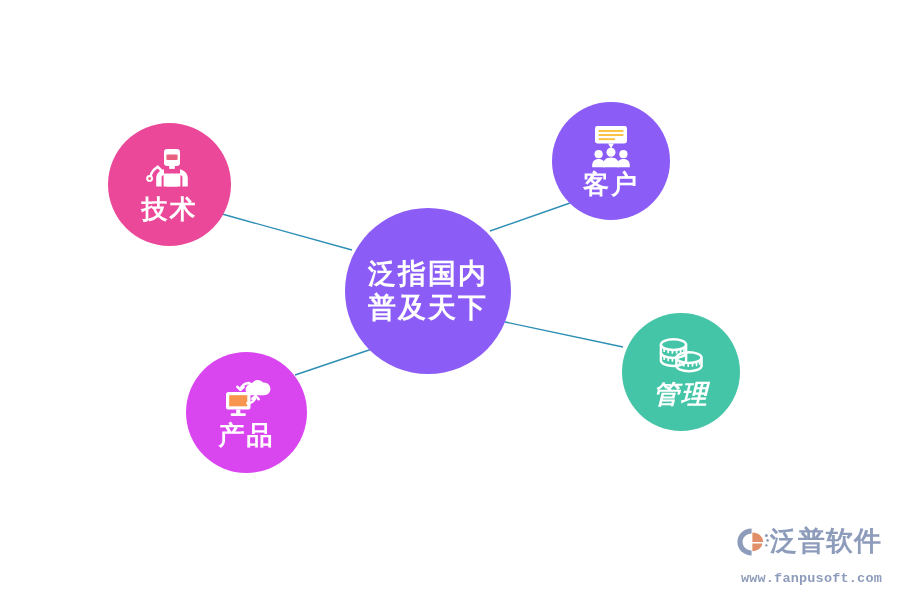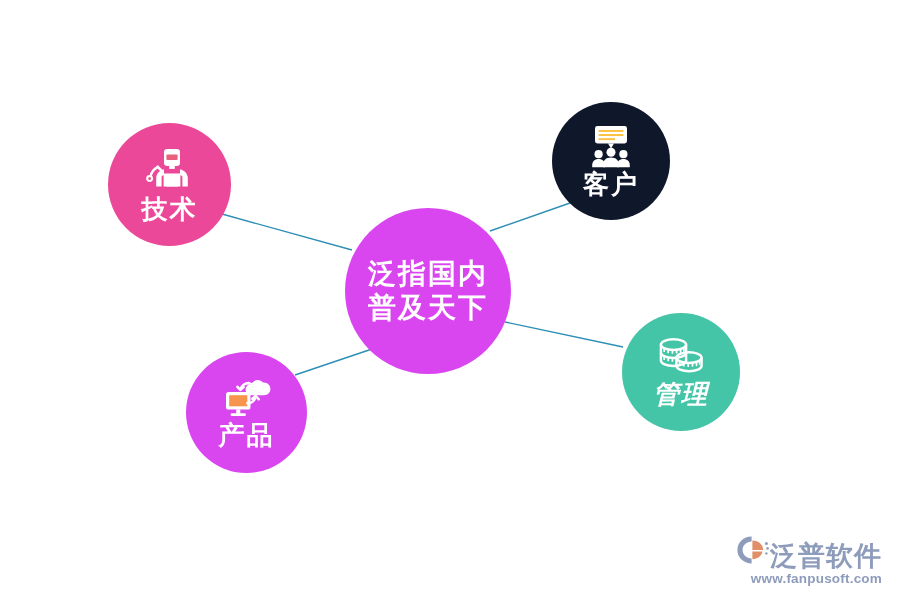--- a/index.html
+++ b/index.html
@@ -106,53 +106,53 @@
     position: absolute;
     right: 18px;
     bottom: 14px;
     display: flex;
     flex-direction: column;
     align-items: flex-start;
     opacity: 0.95;
   }
   #watermark .wm-top {
     display: flex;
-    align-items: flex-end;
+    align-items: flex-start;
   }
   #watermark .wm-brand {
     font-size: 27px;
     font-weight: bold;
     color: #8897b8;
     letter-spacing: 1px;
     line-height: 1;
     font-family: "DejaVu Sans", "Liberation Sans", sans-serif;
   }
   #watermark .wm-url {
-    margin-top: 2px;
+    margin-top: 10px;
     font-size: 13.5px;
     font-weight: bold;
     color: #8897b8;
     letter-spacing: 0.2px;
-    font-family: Liberation Sans, sans-serif;
+    font-family: Liberation Mono, monospace;
     align-self: flex-end;
   }
 </style>
 </head>
 <body>
 
 <div id="stage" style="width: 900px; height: 600px; background: rgb(255, 255, 255);">
 
   <svg id="connector-layer" viewBox="0 0 900 600" width="900" height="600" xmlns="http://www.w3.org/2000/svg">
     <line x1="222" y1="214" x2="352" y2="250" stroke="#2d8fb5" stroke-width="1.4"></line>
     <line x1="570" y1="203" x2="490" y2="231" stroke="#2d8fb5" stroke-width="1.4"></line>
     <line x1="623" y1="347" x2="505" y2="322" stroke="#2d8fb5" stroke-width="1.4"></line>
     <line x1="295" y1="375" x2="372" y2="349" stroke="#2d8fb5" stroke-width="1.4"></line>
   </svg>
 
-  <div class="node node-center" id="node-center" style="background: #d946ef; color: rgb(255, 255, 255);">
+  <div class="node node-center" id="node-center" style="background: #8b5cf6; color: rgb(255, 255, 255);">
     <div class="node-label">
       <span class="line">泛指国内</span>
       <span class="line">普及天下</span>
     </div>
   </div>
 
   <div class="node node-tech" id="node-tech" style="background: #ec4899; color: rgb(255, 255, 255);">
     <span class="node-icon">
       <svg width="52" height="46" viewBox="0 0 52 46" xmlns="http://www.w3.org/2000/svg">
 
@@ -169,21 +169,21 @@
 
         <path d="M13.2 20.4 C9.6 22.4 7.4 25.4 6.6 29.2" stroke="#ffffff" stroke-width="2.4" fill="none" stroke-linecap="round"></path>
         <circle cx="5.6" cy="31.4" r="3.4" fill="#ffffff"></circle>
         <circle cx="5.6" cy="31.4" r="1.5" fill="#e9607f"></circle>
         <path d="M13.6 19.6 L17.2 23.4" stroke="#ffffff" stroke-width="2.6" stroke-linecap="round"></path>
       </svg>
     </span>
     <span class="node-label">技术</span>
   </div>
 
-  <div class="node node-customer" id="node-customer" style="background: #0f172a; color: rgb(255, 255, 255); text-align: center;">
+  <div class="node node-customer" id="node-customer" style="background: #8b5cf6; color: rgb(255, 255, 255); text-align: center;">
     <span class="node-icon">
       <svg width="52" height="44" viewBox="0 0 52 44" xmlns="http://www.w3.org/2000/svg">
 
         <rect x="10" y="1" width="32" height="17.5" rx="2.4" fill="#ffffff"></rect>
         <rect x="13.6" y="5" width="24.8" height="1.9" fill="#fbc03e"></rect>
         <rect x="13.6" y="9.1" width="24.8" height="1.9" fill="#fbc03e"></rect>
         <rect x="13.6" y="13.2" width="16.4" height="1.9" fill="#fbc03e"></rect>
         <path d="M23 18.5 L29 18.5 L26 23.4 Z" fill="#ffffff"></path>
 
         <circle cx="26" cy="27.2" r="4.5" fill="#ffffff"></circle>

